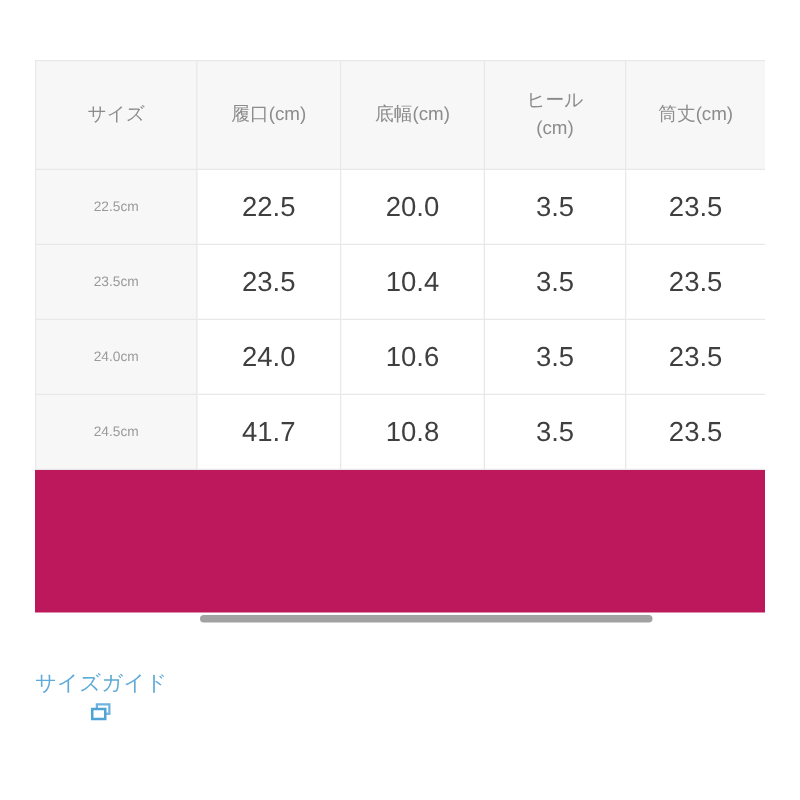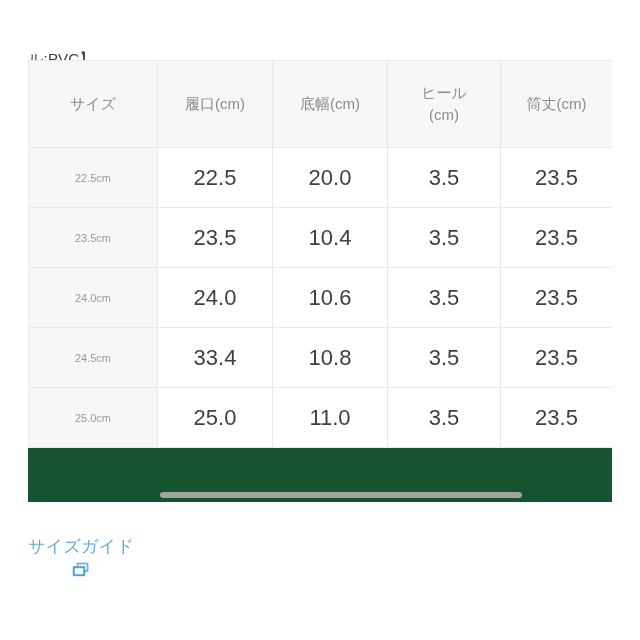--- a/index.html
+++ b/index.html
@@ -25,25 +25,25 @@
     color: #3c3c3c;
     letter-spacing: 0.2px;
     white-space: nowrap;
     margin-top: 41px;
   }
 
   
   .table-scroll {
     position: absolute;
     left: 28px;
-    top: 60px;
+    top: 48px;
     width: 584px;
     height: 442px;
     overflow: hidden;
-    background: #14532d;
+    background: #be185d;
   }
   table.size-table {
     border-collapse: collapse;
     table-layout: fixed;
     width: 584px;
     background: #ffffff;
   }
   table.size-table th,
   table.size-table td {
     border: 1px solid #e8e8e8;
@@ -164,29 +164,22 @@
       </tr>
       <tr>
         <td class="size-col">24.0cm</td>
         <td>24.0</td>
         <td>10.6</td>
         <td>3.5</td>
         <td>23.5</td>
       </tr>
       <tr>
         <td class="size-col">24.5cm</td>
-        <td>33.4</td>
+        <td>41.7</td>
         <td>10.8</td>
-        <td>3.5</td>
-        <td>23.5</td>
-      </tr>
-      <tr>
-        <td class="size-col">25.0cm</td>
-        <td>25.0</td>
-        <td>11.0</td>
         <td>3.5</td>
         <td>23.5</td>
       </tr>
     </tbody>
   </table>
 </div>
 
 <div class="hscroll-track">
   <div class="hscroll-thumb"></div>
 </div>

